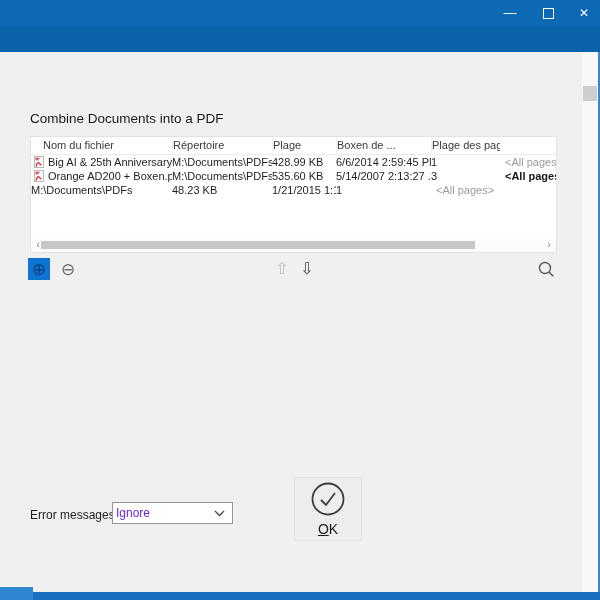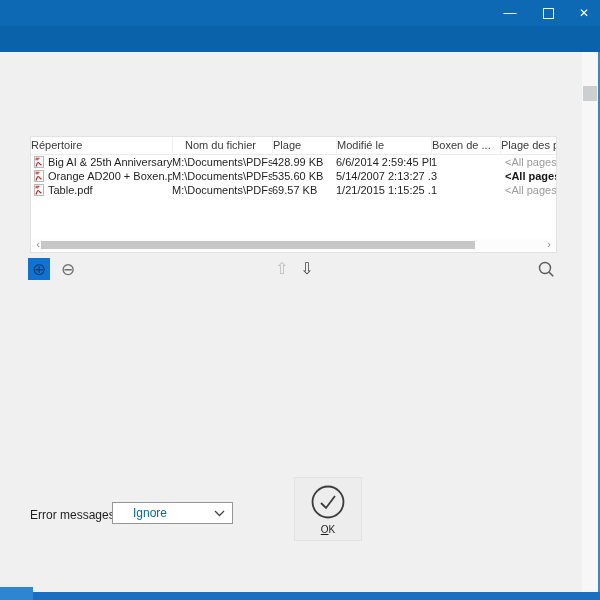--- a/index.html
+++ b/index.html
@@ -57,29 +57,29 @@
   
   .vtrack{left:582px;top:52px;width:16px;height:540px;background:#f7f7f8;}
   .vthumb{left:583px;top:86px;width:14px;height:15px;background:#cdced0;}
   .right-edge{left:598px;top:52px;width:2px;height:548px;background:#3c86c8;}
 
   
   .err-label{left:30px;top:508px;font-size:12px;color:#1d1d1d;}
   .dropdown{
     left:112px;top:502px;width:121px;height:22px;background:#fff;
     border:1px solid #969696;box-sizing:border-box;display:flex;align-items:center;
-    padding-left:20px;font-size:12px;color:#0369a1;
+    padding-left:3px;font-size:12px;color:#6d28d9;
   }
   .dropdown svg{position:absolute;right:7px;top:7px;}
   .ok-tile{
     left:294px;top:477px;width:68px;height:64px;background:#ededee;
     border:1px solid #e2e2e3;box-sizing:border-box;display:flex;flex-direction:column;
     align-items:center;justify-content:center;gap:4px;
   }
-  .ok-label{font-size:10px;color:#1d1d1d;}
+  .ok-label{font-size:14px;color:#1d1d1d;}
   .ok-label .u{text-decoration:underline;}
 
   
   .bottom-bar{left:0;top:592px;width:600px;height:8px;background:#1b6fc0;}
   .bottom-corner{left:0;top:587px;width:33px;height:13px;background:#2e86d3;}
 </style>
 </head>
 <body>
 
 <div class="stage">
@@ -89,27 +89,27 @@
     <span>—</span>
   </div>
   <div class="abs ctl ctl-max">
     <span class="box"></span>
   </div>
   <div class="abs ctl ctl-close">
     <span>✕</span>
   </div>
   <div class="abs band"></div>
 
+  <div class="abs page-title">Combine Documents into a PDF</div>
 
   <div class="abs filetable">
     <div class="grid-row thead">
+      <div class="c c-name">Nom du fichier</div>
       <div class="c">Répertoire</div>
-      <div class="c c-name">Nom du fichier</div>
       <div class="c">Plage</div>
-      <div class="c">Modifié le</div>
       <div class="c">Boxen de ...</div>
       <div class="c">Plage des page</div>
     </div>
 
     <div class="grid-row trow">
       <div class="c c-namecell">
         <svg class="pdfico" width="10" height="12" viewBox="0 0 10 12">
           <rect x="0.5" y="0.5" width="9" height="11" fill="#ffffff" stroke="#b8b8b8"></rect>
           <path d="M1.5 2.2 h4 M1.5 3.8 h3" stroke="#cf1f25" stroke-width="1.1" fill="none"></path>
           <path d="M2 10.5 c0.6-2.2 1.4-4 2.2-4 c0.8 0 1.4 1.8 3.3 2.6" stroke="#cf1f25" stroke-width="1.2" fill="none"></path>
@@ -133,30 +133,22 @@
         <span>Orange AD200 + Boxen.pdf</span>
       </div>
       <div class="c">M:\Documents\PDFs</div>
       <div class="c">535.60 KB</div>
       <div class="c">5/14/2007 2:13:27 ...</div>
       <div class="c">3</div>
       <div class="c c-range">&lt;All pages&gt;</div>
     </div>
 
     <div class="grid-row trow">
-      <div class="c c-namecell">
-        <svg class="pdfico" width="10" height="12" viewBox="0 0 10 12">
-          <rect x="0.5" y="0.5" width="9" height="11" fill="#ffffff" stroke="#b8b8b8"></rect>
-          <path d="M1.5 2.2 h4 M1.5 3.8 h3" stroke="#cf1f25" stroke-width="1.1" fill="none"></path>
-          <path d="M2 10.5 c0.6-2.2 1.4-4 2.2-4 c0.8 0 1.4 1.8 3.3 2.6" stroke="#cf1f25" stroke-width="1.2" fill="none"></path>
-        </svg>
-        <span>Table.pdf</span>
-      </div>
       <div class="c">M:\Documents\PDFs</div>
-      <div class="c">69.57 KB</div>
+      <div class="c">48.23 KB</div>
       <div class="c">1/21/2015 1:15:25 ...</div>
       <div class="c">1</div>
       <div class="c c-range muted">&lt;All pages&gt;</div>
     </div>
 
     <div class="hscroll">
       <div class="hs-arrow hs-left">‹</div>
       <div class="hs-thumb"></div>
       <div class="hs-arrow hs-right">›</div>
     </div>

